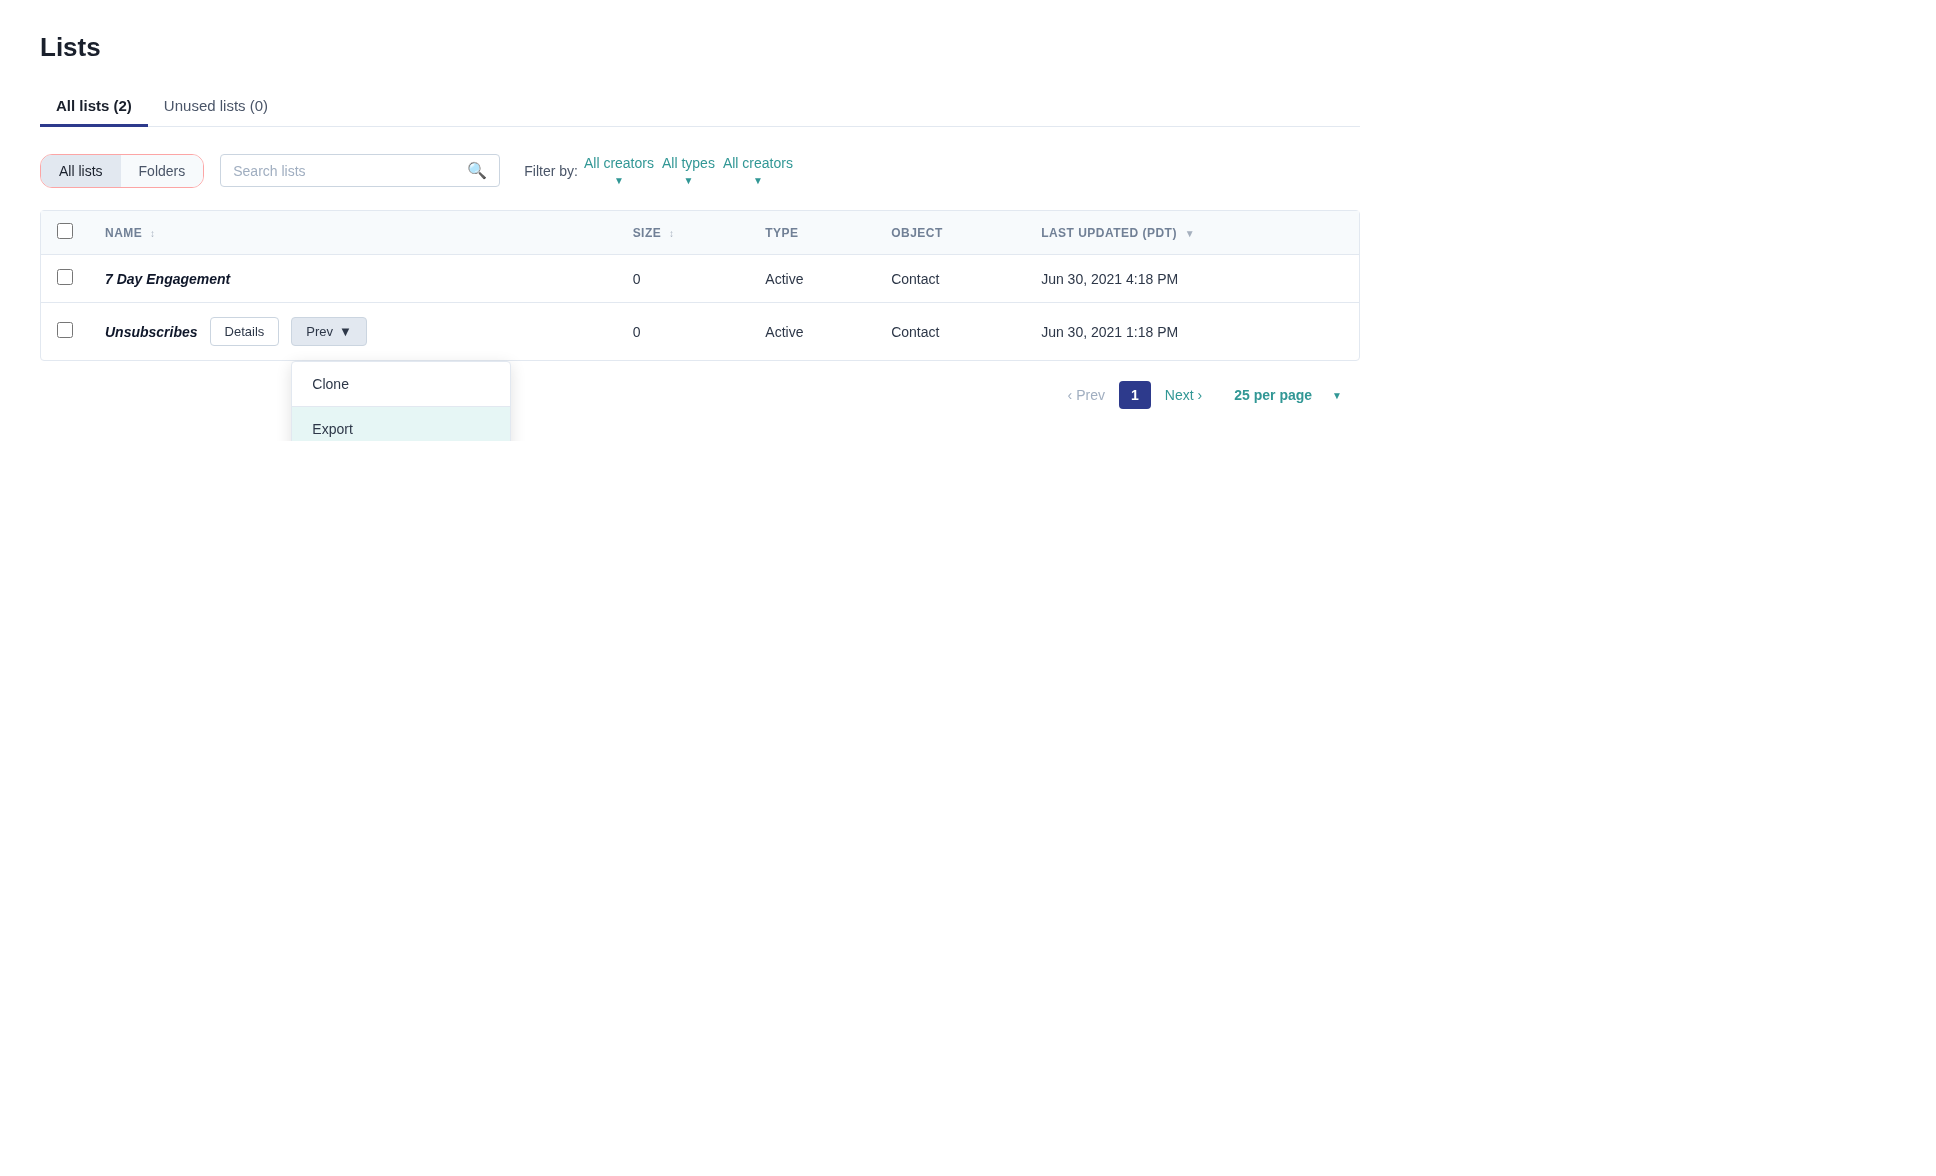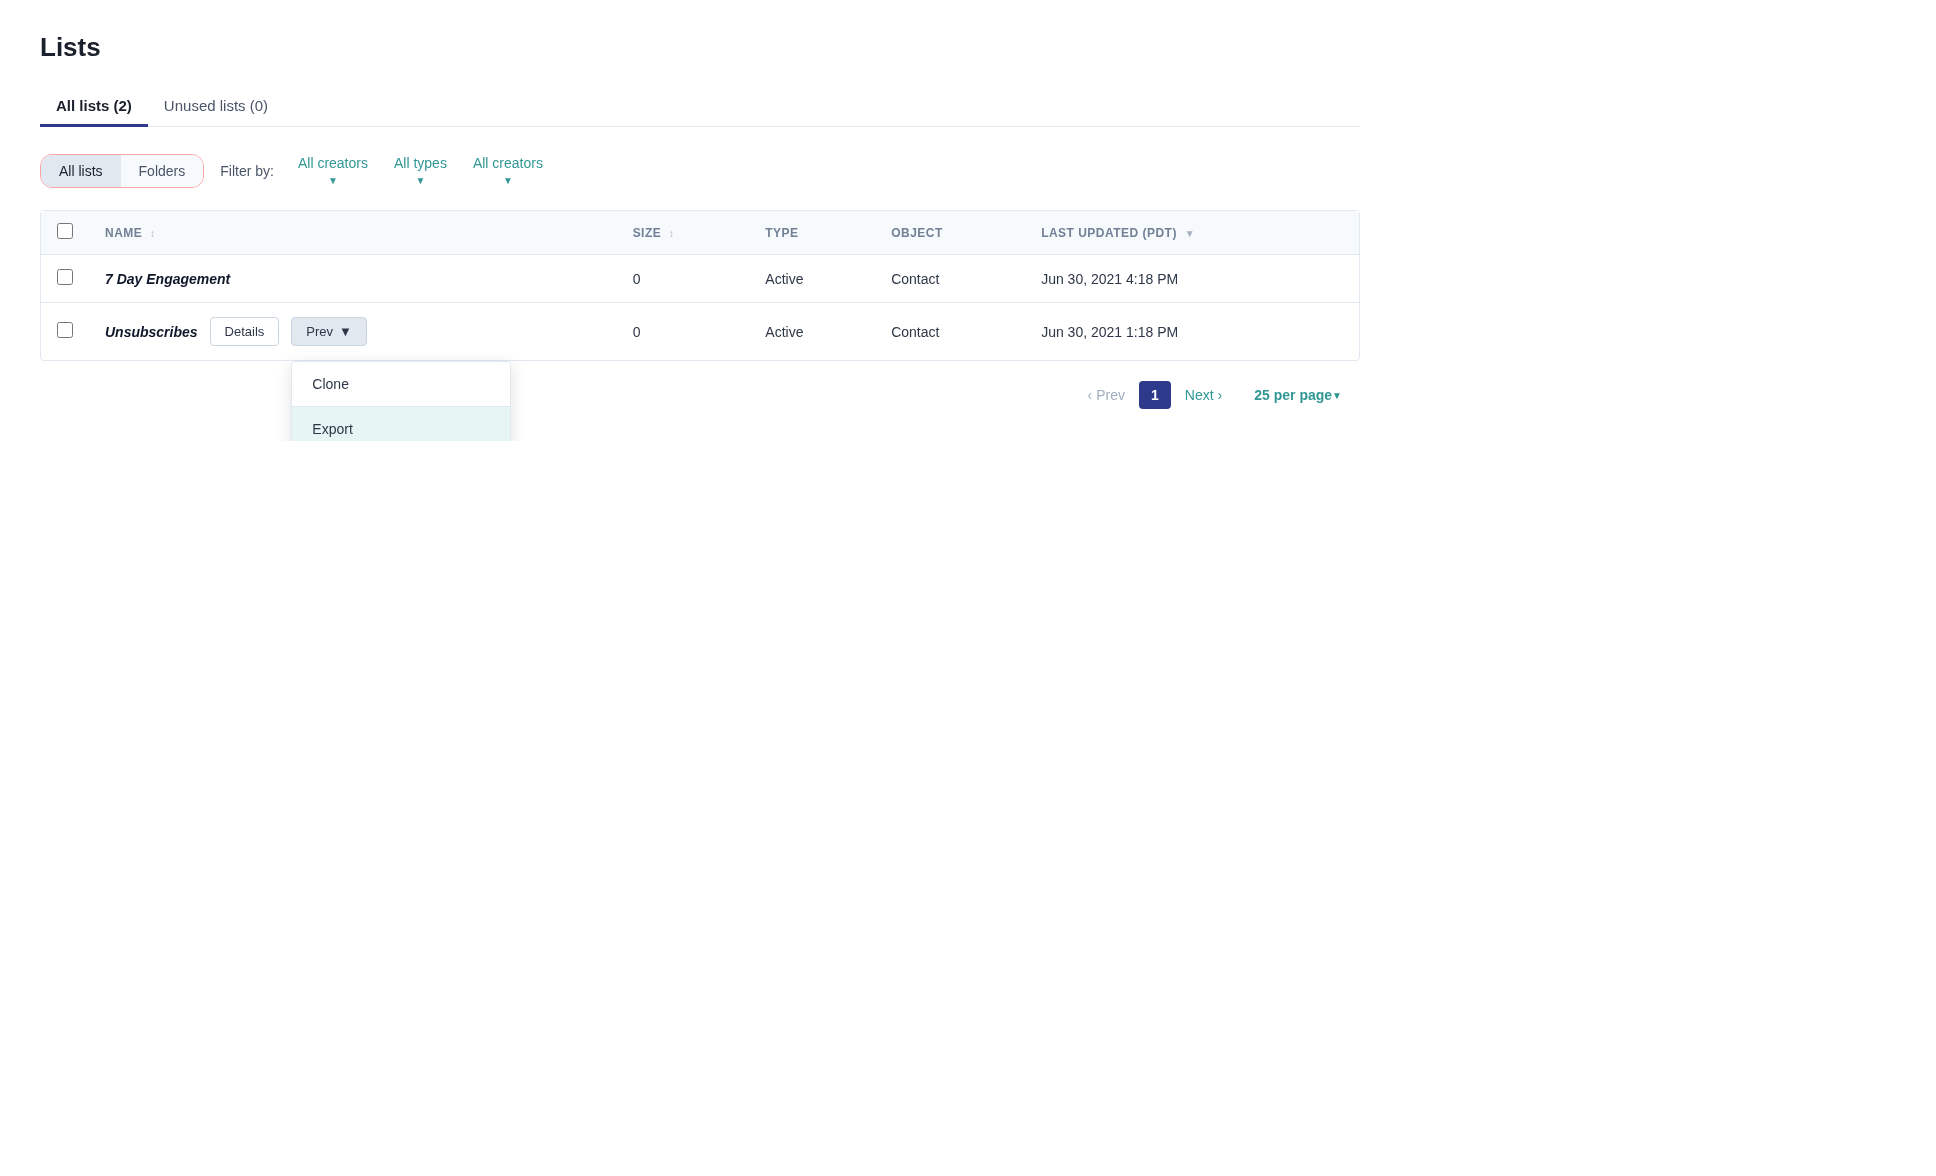--- a/index.html
+++ b/index.html
@@ -100,21 +100,22 @@
     }
 
     .search-icon {
       color: #3182ce;
       font-size: 16px;
     }
 
     .filter-row {
       display: flex;
       align-items: center;
-      gap: 22px;
+      gap: 4px;
+      margin-left: 8px;
     }
 
     .filter-label {
       color: #4a5568;
       font-size: 14px;
     }
 
     .filter-btn {
       display: flex;
       align-items: center;
@@ -287,21 +288,21 @@
       color: #fff;
       border: none;
       font-size: 14px;
       font-weight: 600;
       cursor: pointer;
     }
 
     .per-page-btn {
       display: flex;
       align-items: center;
-      gap: 0;
+      gap: 20px;
       padding: 4px 2px;
       background: none;
       border: none;
       color: #319795;
       font-size: 14px;
       font-weight: 600;
       cursor: pointer;
       margin-left: 16px;
     }
 
@@ -332,20 +333,24 @@
     <div class="tab active">All lists (2)</div>
     <div class="tab">Unused lists (0)</div>
   </div>
 
   <div class="toolbar-row">
     <div class="view-toggle">
       <button class="view-toggle-btn active">All lists</button>
       <button class="view-toggle-btn">Folders</button>
     </div>
 
+    <div class="search-box">
+      <input class="search-input" type="text" placeholder="Search lists" style="">
+      <span class="search-icon">🔍</span>
+    </div>
 
     <div class="filter-row">
       <span class="filter-label">Filter by:</span>
       <button class="filter-btn">
         <span>All creators</span>
         <span class="chevron">▼</span>
       </button>
       <button class="filter-btn">
         <span>All types</span>
         <span class="chevron">▼</span>

